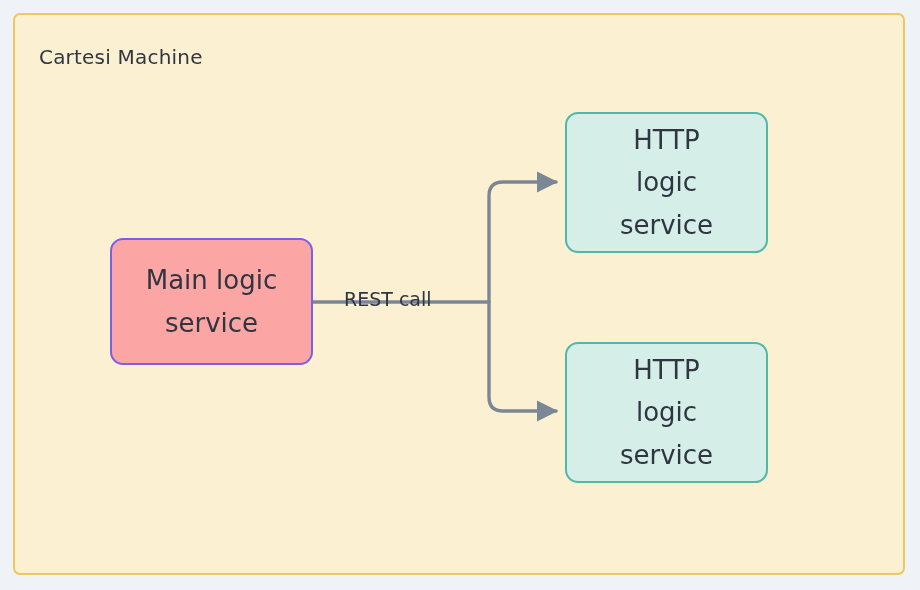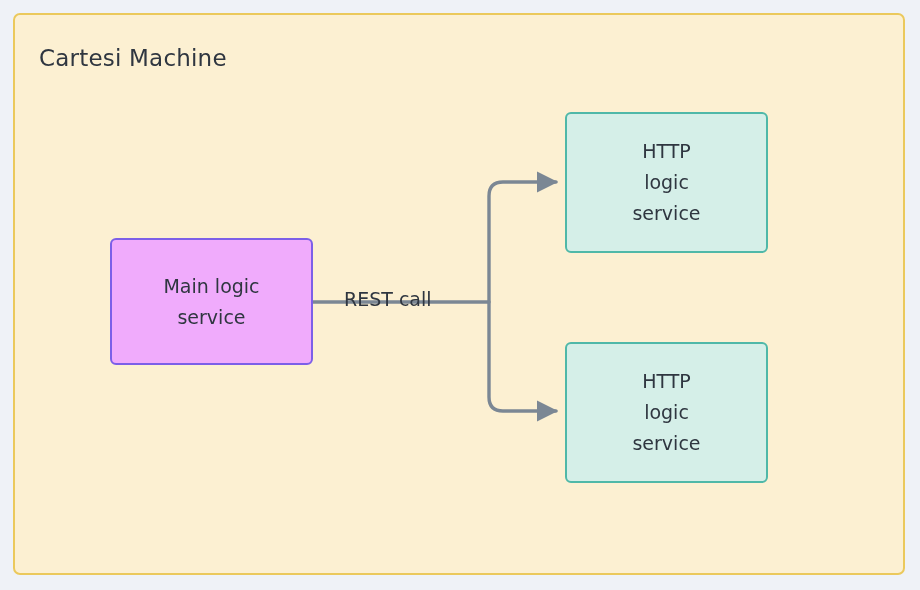--- a/index.html
+++ b/index.html
@@ -30,47 +30,47 @@
     box-sizing: border-box;
     background: #fcf0d2;
     border: 2px solid #ebc95c;
     border-radius: 7px;
   }
 
   .group-title {
     position: absolute;
     left: 24px;
     top: 30px;
-    font-size: 23px;
+    font-size: 20px;
     color: #2f3640;
     letter-spacing: 0.2px;
     white-space: nowrap;
   }
 
   
   .node {
     position: absolute;
     box-sizing: border-box;
     display: flex;
     flex-direction: column;
     align-items: center;
     justify-content: center;
     text-align: center;
     color: #2f3640;
-    font-size: 19px;
+    font-size: 26px;
     line-height: 1.62;
-    border-radius: 6px;
+    border-radius: 13px;
   }
 
   .node-main-logic {
     left: 110px;
     top: 238px;
     width: 203px;
     height: 127px;
-    background: #f0abfc;
+    background: #fca5a5;
     border: 2px solid #7c5fe8;
   }
 
   .node-wallet {
     left: 565px;
     top: 112px;
     width: 203px;
     height: 141px;
     background: #d5efe8;
     border: 2px solid #4fb8a8;

